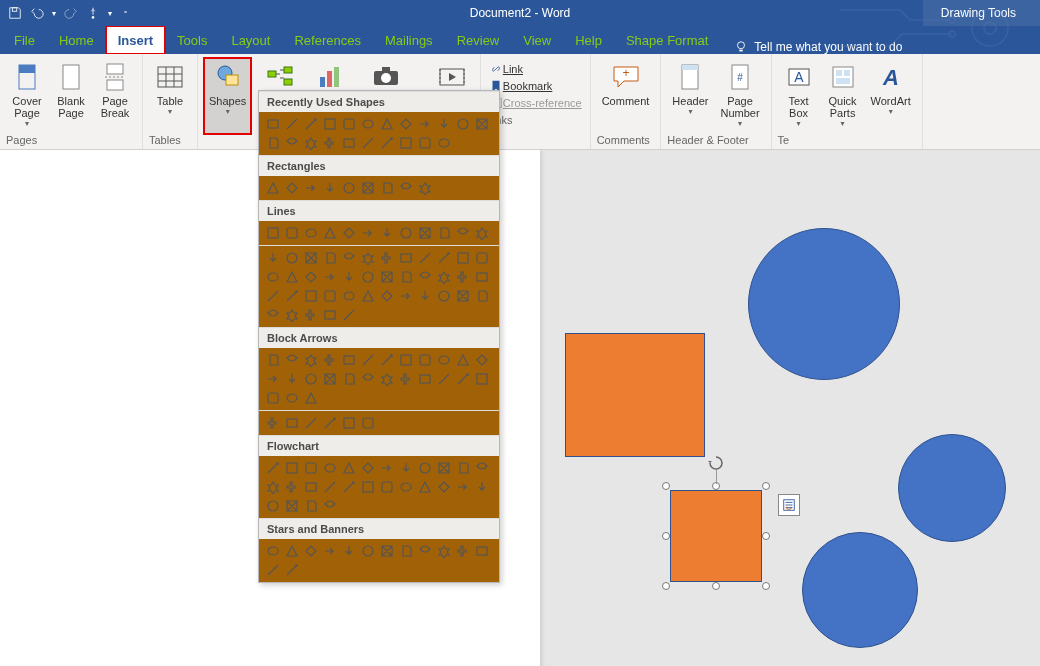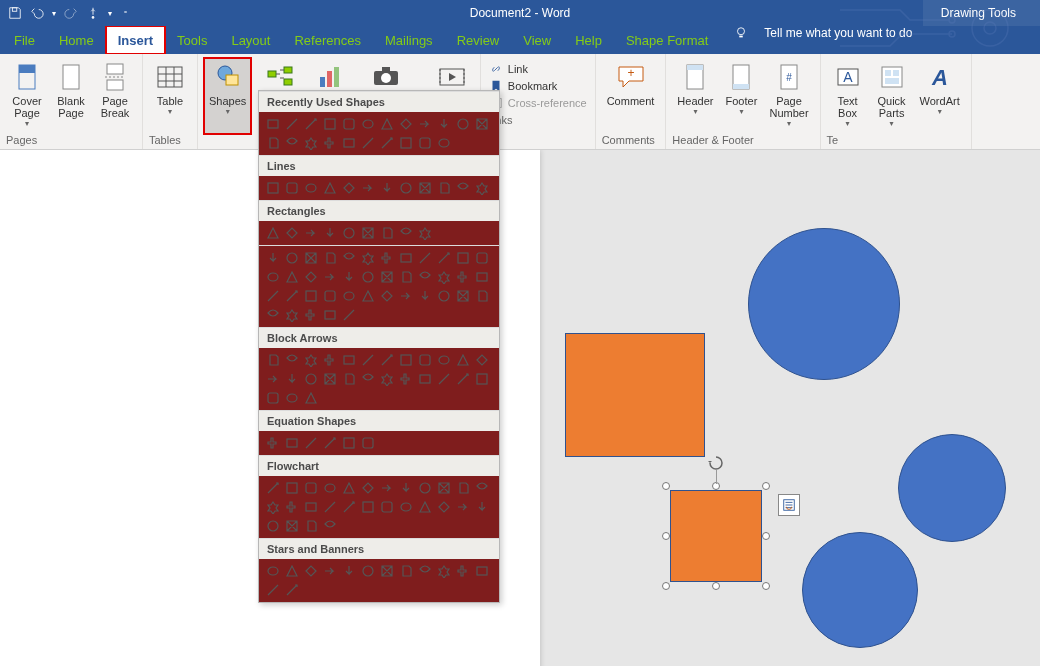--- a/index.html
+++ b/index.html
@@ -10,40 +10,40 @@
   .qat { display: flex; align-items: center; gap: 8px; padding-left: 8px; }
   .qat .qicon { width: 14px; height: 14px; display:inline-flex; align-items:center; justify-content:center; opacity:.95; }
   .title-center { position:absolute; left:50%; transform:translateX(-50%); font-size:12px;text-align:right; }
   .title-right { margin-left:auto; padding: 0 24px 0 18px; font-size:12px; background: rgba(255,255,255,.08); height:100%; display:flex; align-items:center; }
 
   
   .tabs { height: 28px; background:#2b579a; display:flex; align-items:stretch; padding-left:2px; }
   .tab { color:#84cc16; padding:0 12px; display:flex; align-items:center; cursor:pointer; font-size:13px; }
   .tab.active { background:#fff; color:#2b579a; }
   .tab.highlight { outline: 2px solid #e10000; outline-offset:-1px;font-weight:bold; }
-  .tell-me { display:flex; align-items:flex-start; gap:16px; color:#fff; padding-left:14px; font-size:12px; }
+  .tell-me { display:flex; align-items:flex-end; gap:6px; color:#fff; padding-left:14px; font-size:12px; }
   .bulb { width:14px; height:14px; }
 
   
   .ribbon { height:96px; background:#f3f2f1; border-bottom:1px solid #d0d0d0; display:flex; position:relative; }
   .group { border-right:1px solid #e1dfdd; padding:4px 6px 0 6px; display:flex; flex-direction:column; }
   .group-buttons { display:flex; gap:2px; flex:1; }
   .group-label { text-align:left; color:#666; font-size:11px; padding-bottom:3px; }
   .rbtn { display:flex; flex-direction:column; align-items:center; justify-content:flex-start; padding:2px 4px; min-width:40px; cursor:pointer; border:1px solid transparent; }
   .rbtn .ico { width:32px; height:32px; margin-bottom:2px; display:flex; align-items:center; justify-content:center; }
   .rbtn .lbl { font-size:11px; color:#333; text-align:center; line-height:12px; }
   .rbtn .caret::after { content:"▾"; font-size:8px; color:#666; display:block; }
   .rbtn.pressed { background:#d4d2d0; border-color:#a0a0a0; outline:2px solid #e10000; outline-offset:-1px;}
   .link-stack { display:flex; flex-direction:column; gap:3px; padding:4px 2px; }
-  .link-stack .row { display:flex; align-items:center; gap:5px; font-size:11px; color:#333; cursor:pointer; }
+  .link-stack .row { display:flex; align-items:center; font-size:11px; color:#333; cursor:pointer;text-decoration:underline; }
   .link-stack .row.disabled { color:#9a9a9a; }
   .miniico { width:14px; height:14px; }
 
   
-  .shapes-panel { position:absolute; left:258px; top:90px; width:242px; background:#7f1d1d; border:1px solid #b7b7b7; box-shadow:2px 2px 6px rgba(0,0,0,.2); z-index:50; }
+  .shapes-panel { position:absolute; left:258px; top:90px; width:242px; background:#a16207; border:1px solid #b7b7b7; box-shadow:2px 2px 6px rgba(0,0,0,.2); z-index:50; }
   .sp-section { border-top:1px solid #dcdcdc; }
   .sp-head { background:#eeede9; padding:4px 8px; font-size:11px; font-weight:600; color:#4b4b4b; }
   .sp-grid { display:flex; flex-wrap:wrap; gap:3px; padding:4px 6px; }
   .sp-cell { width:16px; height:16px; display:flex; align-items:center; justify-content:center; cursor:pointer; }
   .sp-cell svg { width:14px; height:14px; stroke:#555; fill:none; stroke-width:1.2; }
 
   
   .canvas-wrap { position:absolute; left:0; right:0; top:150px; bottom:0; overflow:hidden; }
   .ruler-v { position:absolute; left:0; top:0; bottom:0; width:20px; background:#f8f8f8; border-right:1px solid #d0d0d0; }
   .page { position:absolute; left:510px; top:0; width:540px; height:800px; background:#fff; box-shadow:0 0 6px rgba(0,0,0,.2); }
@@ -293,30 +293,20 @@
               <rect x="8" y="4" width="16" height="5" fill="#cfe2f3"></rect>
             </svg>
           </div>
           <div class="lbl">Header</div>
           <span class="caret"></span>
         </div>
       <div class="rbtn">
           <div class="ico">
             <svg viewBox="0 0 32 32">
               <rect x="8" y="4" width="16" height="24" fill="#fff" stroke="#888"></rect>
-              <rect x="8" y="23" width="16" height="5" fill="#cfe2f3"></rect>
-            </svg>
-          </div>
-          <div class="lbl">Footer</div>
-          <span class="caret"></span>
-        </div>
-      <div class="rbtn">
-          <div class="ico">
-            <svg viewBox="0 0 32 32">
-              <rect x="8" y="4" width="16" height="24" fill="#fff" stroke="#888"></rect>
               <text x="16" y="20" font-size="10" fill="#2b579a" text-anchor="middle">#</text>
             </svg>
           </div>
           <div class="lbl" style="white-space:pre">Page
 Number</div>
           <span class="caret"></span>
         </div>
     </div>
     <div class="group-label">Header &amp; Footer</div>
   </div>
@@ -473,87 +463,87 @@
           </svg>
         </div>
         <div class="sp-cell">
           <svg viewBox="0 0 14 14">
             <ellipse cx="7" cy="7" rx="5" ry="4"></ellipse>
           </svg>
         </div>
       </div>
   </div>
   <div class="sp-section">
+      <div class="sp-head">Rectangles</div>
+      <div class="sp-grid" id="grid-2">
+        <div class="sp-cell">
+          <svg viewBox="0 0 14 14">
+            <path d="M7 2l5 10H2z"></path>
+          </svg>
+        </div>
+        <div class="sp-cell">
+          <svg viewBox="0 0 14 14">
+            <path d="M2 7l5-5 5 5-5 5z"></path>
+          </svg>
+        </div>
+        <div class="sp-cell">
+          <svg viewBox="0 0 14 14">
+            <path d="M2 7h8l-3-3m3 3l-3 3"></path>
+          </svg>
+        </div>
+        <div class="sp-cell">
+          <svg viewBox="0 0 14 14">
+            <path d="M7 2v8l-3-3m3 3l3-3"></path>
+          </svg>
+        </div>
+        <div class="sp-cell">
+          <svg viewBox="0 0 14 14">
+            <circle cx="7" cy="7" r="5"></circle>
+          </svg>
+        </div>
+        <div class="sp-cell">
+          <svg viewBox="0 0 14 14">
+            <path d="M2 2h10v10H2z M2 2l10 10 M12 2L2 12"></path>
+          </svg>
+        </div>
+        <div class="sp-cell">
+          <svg viewBox="0 0 14 14">
+            <path d="M4 2h6l2 2v8H4z"></path>
+          </svg>
+        </div>
+        <div class="sp-cell">
+          <svg viewBox="0 0 14 14">
+            <path d="M2 5q5-6 10 0q-5 6-10 0z"></path>
+          </svg>
+        </div>
+        <div class="sp-cell">
+          <svg viewBox="0 0 14 14">
+            <path d="M7 2l2 3h3l-2 3 2 3h-3l-2 3-2-3H2l2-3-2-3h3z"></path>
+          </svg>
+        </div>
+      </div>
+    </div>
+  <div class="sp-section">
       <div class="sp-head">Lines</div>
       <div class="sp-grid" id="grid-1">
         <div class="sp-cell">
           <svg viewBox="0 0 14 14">
             <rect x="2" y="2" width="10" height="10"></rect>
           </svg>
         </div>
         <div class="sp-cell">
           <svg viewBox="0 0 14 14">
             <rect x="2" y="2" width="10" height="10" rx="2"></rect>
           </svg>
         </div>
         <div class="sp-cell">
           <svg viewBox="0 0 14 14">
             <ellipse cx="7" cy="7" rx="5" ry="4"></ellipse>
           </svg>
         </div>
-        <div class="sp-cell">
-          <svg viewBox="0 0 14 14">
-            <path d="M7 2l5 10H2z"></path>
-          </svg>
-        </div>
-        <div class="sp-cell">
-          <svg viewBox="0 0 14 14">
-            <path d="M2 7l5-5 5 5-5 5z"></path>
-          </svg>
-        </div>
-        <div class="sp-cell">
-          <svg viewBox="0 0 14 14">
-            <path d="M2 7h8l-3-3m3 3l-3 3"></path>
-          </svg>
-        </div>
-        <div class="sp-cell">
-          <svg viewBox="0 0 14 14">
-            <path d="M7 2v8l-3-3m3 3l3-3"></path>
-          </svg>
-        </div>
-        <div class="sp-cell">
-          <svg viewBox="0 0 14 14">
-            <circle cx="7" cy="7" r="5"></circle>
-          </svg>
-        </div>
-        <div class="sp-cell">
-          <svg viewBox="0 0 14 14">
-            <path d="M2 2h10v10H2z M2 2l10 10 M12 2L2 12"></path>
-          </svg>
-        </div>
-        <div class="sp-cell">
-          <svg viewBox="0 0 14 14">
-            <path d="M4 2h6l2 2v8H4z"></path>
-          </svg>
-        </div>
-        <div class="sp-cell">
-          <svg viewBox="0 0 14 14">
-            <path d="M2 5q5-6 10 0q-5 6-10 0z"></path>
-          </svg>
-        </div>
-        <div class="sp-cell">
-          <svg viewBox="0 0 14 14">
-            <path d="M7 2l2 3h3l-2 3 2 3h-3l-2 3-2-3H2l2-3-2-3h3z"></path>
-          </svg>
-        </div>
-      </div>
-    </div>
-  <div class="sp-section">
-      <div class="sp-head">Rectangles</div>
-      <div class="sp-grid" id="grid-2">
         <div class="sp-cell">
           <svg viewBox="0 0 14 14">
             <path d="M7 2l5 10H2z"></path>
           </svg>
         </div>
         <div class="sp-cell">
           <svg viewBox="0 0 14 14">
             <path d="M2 7l5-5 5 5-5 5z"></path>
           </svg>
         </div>
@@ -941,21 +931,20 @@
           </svg>
         </div>
         <div class="sp-cell">
           <svg viewBox="0 0 14 14">
             <path d="M7 2l5 10H2z"></path>
           </svg>
         </div>
       </div>
     </div>
   <div class="sp-section">
-      <div class="sp-head">Equation Shapes</div>
       <div class="sp-grid" id="grid-5">
         <div class="sp-cell">
           <svg viewBox="0 0 14 14">
             <path d="M5 2v4H2v2h3v4h2V8h3V6H7V2z"></path>
           </svg>
         </div>
         <div class="sp-cell">
           <svg viewBox="0 0 14 14">
             <rect x="2" y="3" width="10" height="8"></rect>
           </svg>

